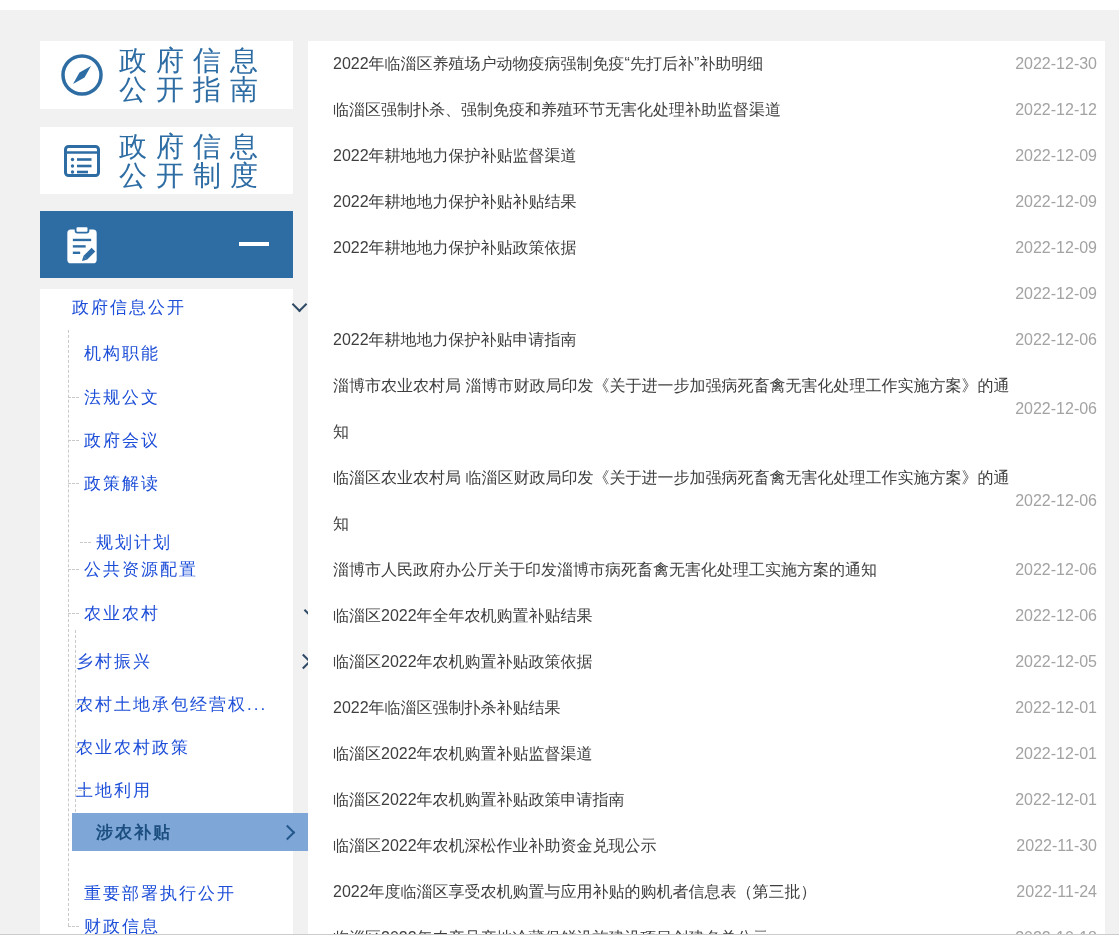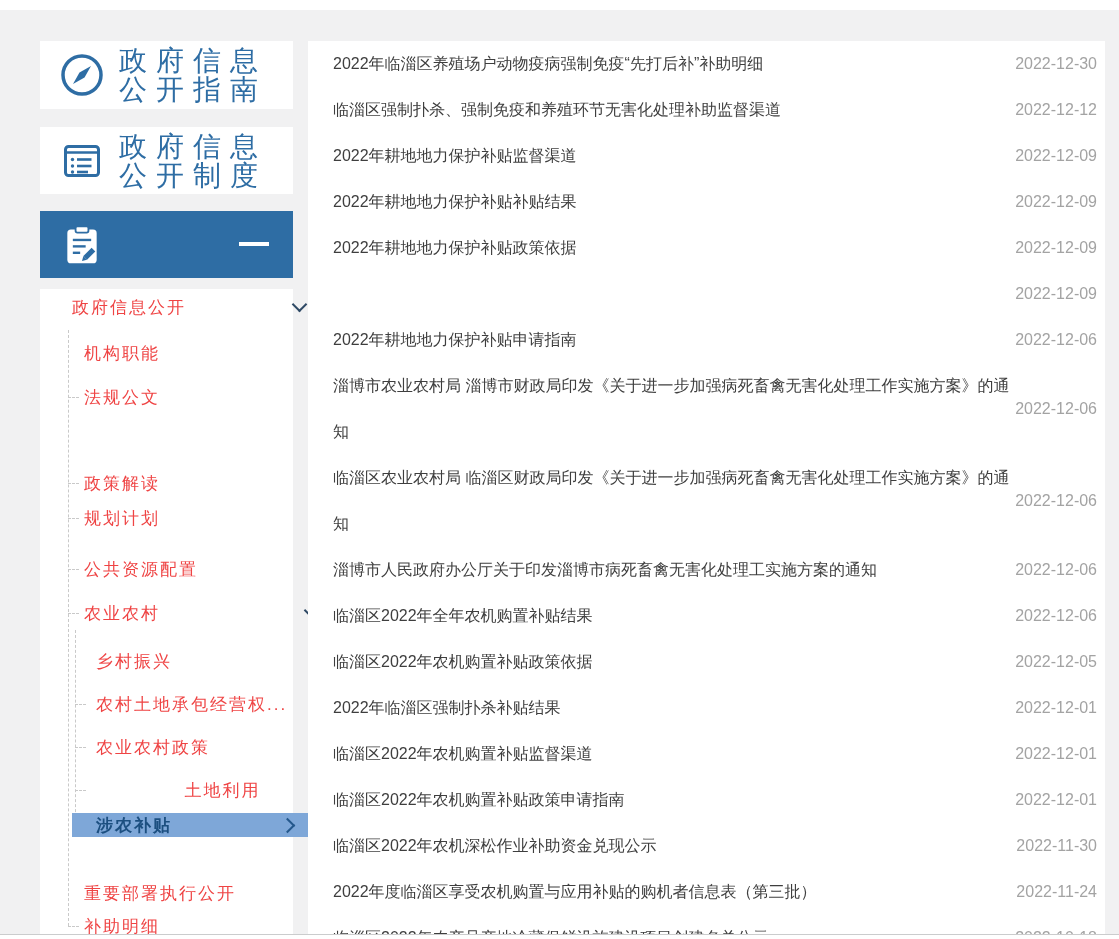--- a/index.html
+++ b/index.html
@@ -19,32 +19,32 @@
   .side-box .tx{margin-left:12px;font-size:28px;line-height:29px;letter-spacing:9px;color:#2e6da4;white-space:nowrap;}
   #box3 .tx{color:#ffffff;}
   .minus{position:absolute;right:24px;top:31px;width:30px;height:4px;background:#ffffff;cursor:pointer;}
 
   
   .side-nav{position:absolute;left:40px;top:289px;width:253px;height:650px;background:#ffffff;}
   .vline{position:absolute;width:0;border-left:1px dashed #c9c9c9;}
   #vline1{left:28px;top:41px;height:596px;}
   #vline2{left:35px;top:341px;height:202px;}
   .nav-item{position:absolute;left:0;width:253px;height:42px;display:flex;align-items:center;
-            font-size:17px;letter-spacing:2px;color:#ef4444;cursor:pointer;background:transparent;}
+            font-size:17px;letter-spacing:2px;color:#1d4ed8;cursor:pointer;background:transparent;}
   .lv0{padding-left:32px;}
   .lv1{padding-left:44px;}
-  .lv2{padding-left:56px;}
+  .lv2{padding-left:36px;}
   .stub1::before,.stub2::before{content:"";position:absolute;top:50%;width:11px;border-top:1px dashed #c9c9c9;}
   .stub1::before{left:28px;}
   .stub2::before{left:35px;}
   .chev{position:absolute;right:20px;width:9px;height:9px;
         border-right:2px solid #2e4965;border-bottom:2px solid #2e4965;}
   .chev.r{transform:rotate(-45deg);}
   .chev.d{transform:rotate(45deg);margin-top:-5px;}
-  .nav-item.active-item{left:32px;width:221px;height:24px;background:#7ea7d8;
+  .nav-item.active-item{left:32px;width:221px;height:38px;background:#7ea7d8;
         padding-left:24px;font-weight:bold;color:#1c4f80;}
   .active-item .chev{right:24px;border-color:#24588c;}
 
   
   .content{position:absolute;left:308px;top:41px;width:797px;height:920px;background:#ffffff;
            padding:0 0 0 25px;box-sizing:border-box;}
   .row{position:relative;min-height:46px;display:flex;align-items:center;}
   .row .t{width:690px;font-size:16px;line-height:46px;color:#3e3e3e;cursor:pointer;}
   .row .d{position:absolute;right:8px;top:50%;transform:translateY(-50%);
           font-size:16px;color:#a3a3a3;white-space:nowrap;}
@@ -113,24 +113,28 @@
     <span class="chev d"></span>
   </div>
   <div class="nav-item lv1 stub1" style="top:87px;">
     <span>法规公文</span>
     <span class="chev r"></span>
   </div>
   <div class="nav-item lv1" style="top:43px;">
     <span>机构职能</span>
     <span class="chev r"></span>
   </div>
+  <div class="nav-item lv1 stub1" style="top:130px;">
+    <span>政府会议</span>
+    <span class="chev r"></span>
+  </div>
   <div class="nav-item lv1 stub1" style="top:173px;">
     <span>政策解读</span>
   </div>
-  <div class="nav-item lv1 stub1" style="top:208px;">
+  <div class="nav-item lv1 stub1" style="top:232px;margin-left:12px;">
     <span>规划计划</span>
     <span class="chev r"></span>
   </div>
   <div class="nav-item lv1 stub1" style="top:259px;">
     <span>公共资源配置</span>
     <span class="chev r"></span>
   </div>
   <div class="nav-item lv1 stub1" style="top:303px;align-items:center;">
     <span>农业农村</span>
     <span class="chev d"></span>
@@ -138,33 +142,33 @@
   <div class="nav-item lv2" style="top:351px;">
     <span>乡村振兴</span>
     <span class="chev r"></span>
   </div>
   <div class="nav-item lv2 stub2" style="top:394px;">
     <span>农村土地承包经营权...</span>
   </div>
   <div class="nav-item lv2 stub2" style="top:437px;">
     <span>农业农村政策</span>
   </div>
-  <div class="nav-item lv2 stub2" style="top:480px;justify-content:center;">
+  <div class="nav-item lv2 stub2" style="top:480px;">
     <span>土地利用</span>
   </div>
   <div class="nav-item lv2 active-item" style="top:524px;">
     <span>涉农补贴</span>
     <span class="chev r"></span>
   </div>
   <div class="nav-item lv1" style="top:574px;align-items:flex-end;">
     <span>重要部署执行公开</span>
     <span class="chev r"></span>
   </div>
   <div class="nav-item lv1 stub1" style="top:616px;">
-    <span>补助明细</span>
+    <span>财政信息</span>
     <span class="chev r"></span>
   </div>
 </nav>
 
 <main class="content">
   <div class="row">
     <span class="t">2022年临淄区养殖场户动物疫病强制免疫“先打后补”补助明细</span>
     <span class="d">2022-12-30</span>
   </div>
   <div class="row">

